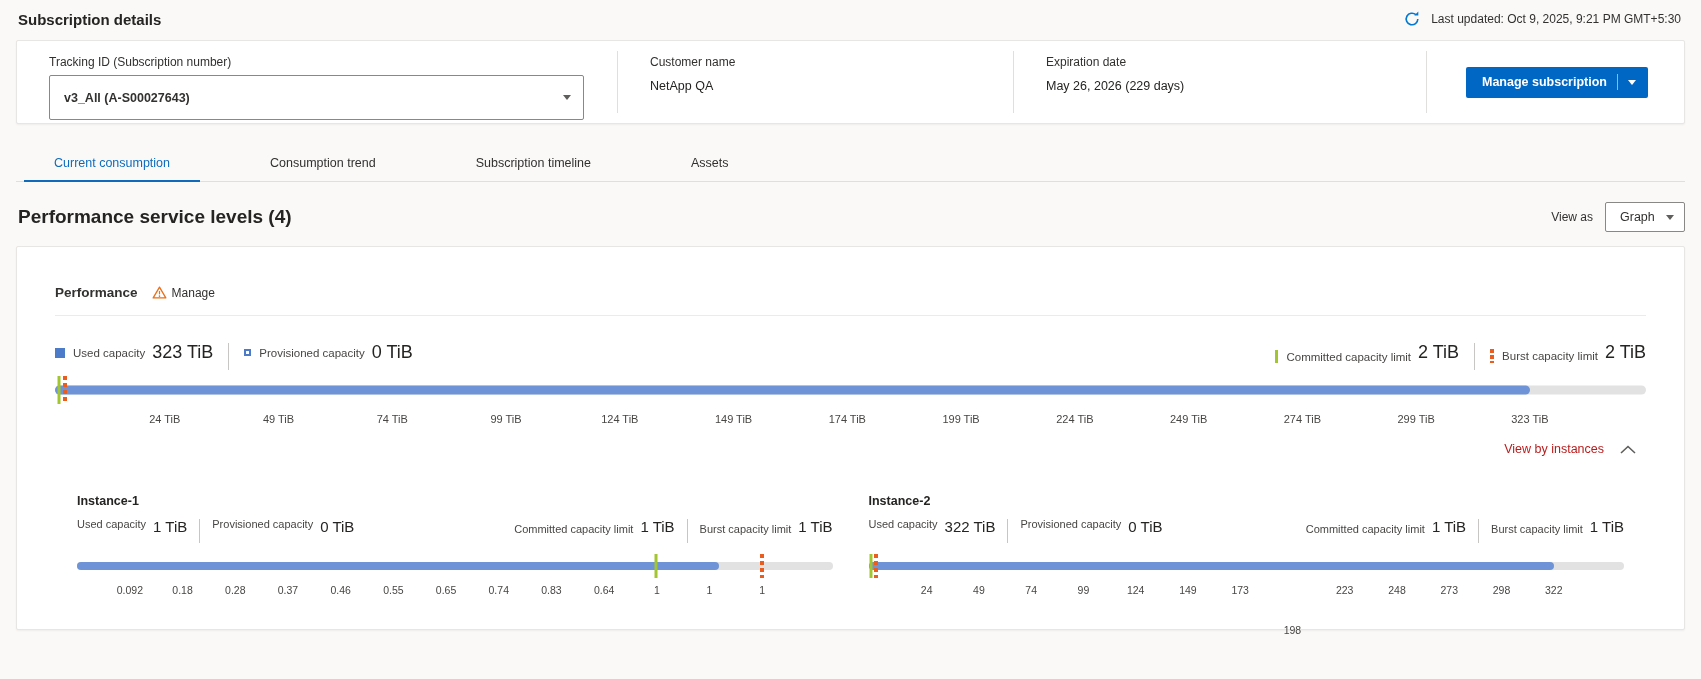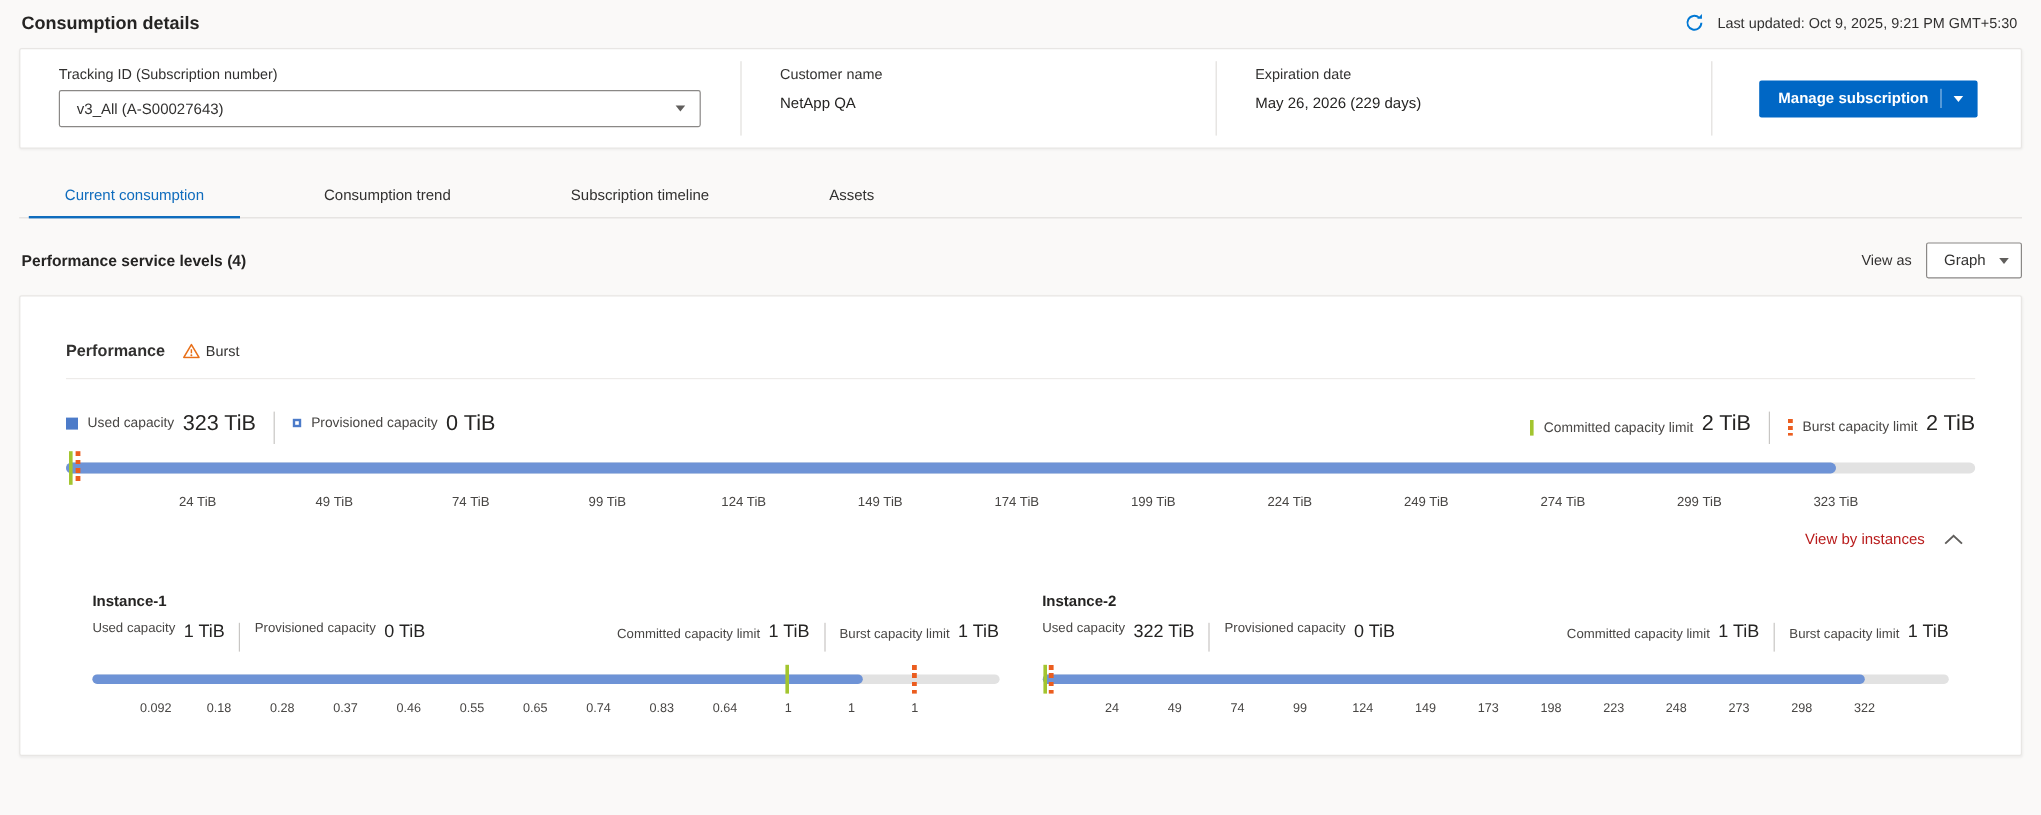--- a/index.html
+++ b/index.html
@@ -16,37 +16,37 @@
   .sub-card { margin:8px 16px 0; background:#fff; border:1px solid #E8E6E4; border-radius:2px;
     box-shadow:0 1px 2px rgba(0,0,0,.05); height:84px; display:flex; align-items:stretch; }
   .sub-sec { padding:14px 0 0 32px; }
   .sub-sec.tracking { width:600px; }
   .sub-sec.customer { width:395px; }
   .sub-sec.expiration { width:412px; }
   .sub-sec.actions { flex:1; display:flex; align-items:center; justify-content:flex-end; padding:0 36px 0 0; }
   .v-divider { width:1px; background:#E1DFDD; margin:10px 0; }
   .field-label { font-size:12px; color:#323130; margin-bottom:6px; }
   .field-value { font-size:12.5px; color:#252423; margin-top:10px; }
-  .select-box { width:535px; height:31px; border:1px solid #8A8886; border-radius:2px; background:#fff;
-    display:flex; align-items:center; justify-content:space-between; padding:0 12px 0 14px; font-size:12.5px; cursor:pointer; }
+  .select-box { width:535px; height:45px; border:1px solid #8A8886; border-radius:2px; background:#fff;
+    display:flex; align-items:center; justify-content:space-between; padding:0 12px 0 14px; font-size:12.5px; cursor:pointer;font-weight:bold; }
   .caret { width:0; height:0; border-left:4px solid transparent; border-right:4px solid transparent; border-top:5px solid #605E5C; }
   .manage-btn { display:flex; align-items:center; gap:10px; background:#0067C5; color:#fff; border:none;
     border-radius:2px; height:31px; padding:0 12px 0 16px; font-size:12.5px; font-weight:700; cursor:pointer;
     font-family:"Liberation Sans", sans-serif; }
   .manage-btn .btn-sep { width:1px; height:16px; background:rgba(255,255,255,.55); }
   .manage-btn .caret { border-top-color:#fff; }
 
   
   .tabs { display:flex; margin:26px 16px 0; padding-left:8px; border-bottom:1px solid #E1DFDD; gap:40px; }
   .tab { padding:6px 30px 10px; font-size:12.5px; color:#323130; cursor:pointer; margin-bottom:-1px; border-bottom:2px solid transparent; }
   .tab.active { color:#0F6CBD; border-bottom-color:#0F6CBD; }
 
   
   .section-row { display:flex; justify-content:space-between; align-items:center; margin:20px 16px 0; }
-  .section-title { font-size:13px; font-weight:700; color:#252423; padding-left:2px; }
+  .section-title { font-size:19px; font-weight:700; color:#252423; padding-left:2px; }
   .view-as { display:flex; align-items:center; gap:12px; font-size:12px; }
   .view-as-select { width:80px; height:30px; border:1px solid #8A8886; border-radius:2px; background:#fff;
     display:flex; align-items:center; justify-content:space-between; padding:0 10px 0 14px; font-size:12.5px; cursor:pointer; }
 
   
   .panel { margin:14px 16px 16px; background:#fff; border:1px solid #E8E6E4; border-radius:2px;
     box-shadow:0 1px 2px rgba(0,0,0,.05); padding:38px 38px 30px; }
   .panel-head { display:flex; align-items:center; gap:14px; }
   .panel-title { font-size:13.5px; font-weight:700; color:#323130; }
   .burst-badge { display:flex; align-items:center; gap:5px; font-size:12px; color:#323130; }
@@ -94,21 +94,21 @@
   .instance .gtrack, .instance .gfill { height:8px; }
   .instance .gmark { height:24px; }
   .instance .gticks { font-size:10.5px; margin-top:4px; }
 
   .chev-up { stroke:#605E5C; stroke-width:1.6; fill:none; }
 </style>
 </head>
 <body>
 
 <div class="page-header">
-  <div class="page-title">Consumption details</div>
+  <div class="page-title">Subscription details</div>
   <div class="last-updated">
     <button class="refresh-btn" title="">
       <svg viewBox="0 0 18 18" width="18" height="18">
         <path d="M14.8 9a5.8 5.8 0 1 1-1.9-4.3" fill="none" stroke="#0078D4" stroke-width="1.6"></path>
         <path d="M15.3 1.6 L15.3 5.6 L11.3 5.6 Z" fill="#0078D4"></path>
       </svg>
     </button>
     <span>Last updated: Oct 9, 2025, 9:21 PM GMT+5:30</span>
   </div>
 </div>
@@ -162,21 +162,21 @@
 <div class="panel">
 
   <div class="panel-head">
     <span class="panel-title">Performance</span>
     <span class="burst-badge">
       <svg viewBox="0 0 16 14" width="15" height="13">
         <path d="M8 1.2 L14.8 12.8 H1.2 Z" fill="none" stroke="#E8701A" stroke-width="1.4" stroke-linejoin="round"></path>
         <line x1="8" y1="5.4" x2="8" y2="9" stroke="#E8701A" stroke-width="1.3"></line>
         <circle cx="8" cy="10.9" r="0.9" fill="#E8701A"></circle>
       </svg>
-      <span>Burst</span>
+      <span>Manage</span>
     </span>
   </div>
   <hr class="panel-rule">
 
   <div class="metrics">
     <div class="mstack">
       <span class="mlegend">
         <span class="chip-used"></span>
         <span class="mlabel">Used capacity</span>
       </span>
@@ -320,21 +320,21 @@
             <div class="gmark burst" style="left:0.95%"></div>
           </div>
           <div class="gticks">
             <span style="left: 7.7%;">24</span>
             <span style="left: 14.6167%;">49</span>
             <span style="left: 21.5333%;">74</span>
             <span style="left: 28.45%;">99</span>
             <span style="left: 35.3667%;">124</span>
             <span style="left: 42.2833%;">149</span>
             <span style="left: 49.2%;">173</span>
-            <span style="left: 56.1167%;">198</span>
+            <span style="left: 56.1167%; margin-top: 40px;">198</span>
             <span style="left: 63.0333%;">223</span>
             <span style="left: 69.95%;">248</span>
             <span style="left: 76.8667%;">273</span>
             <span style="left: 83.7833%;">298</span>
             <span style="left: 90.7%;">322</span>
           </div>
         </div>
     </div>
 
   </div>

